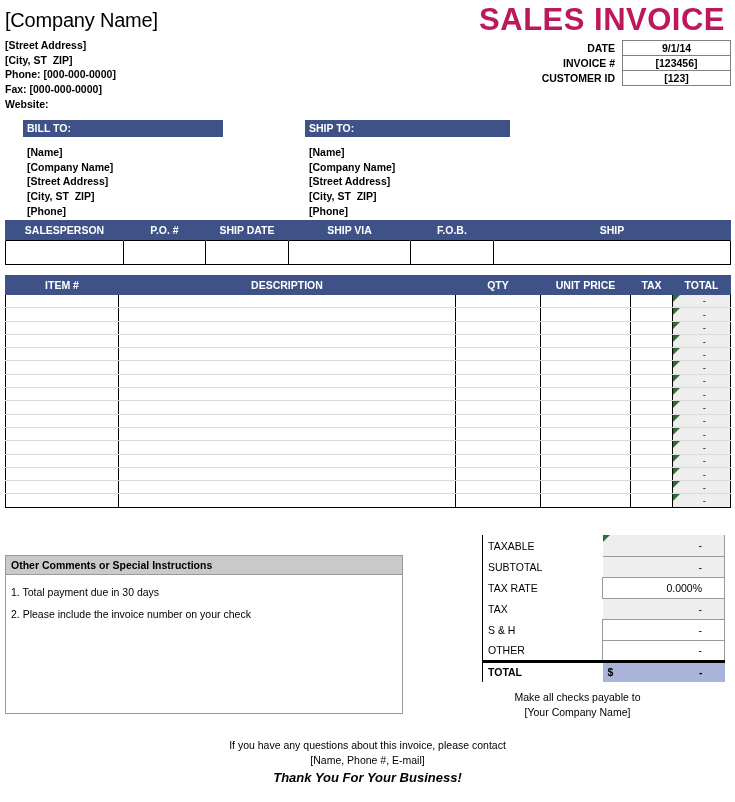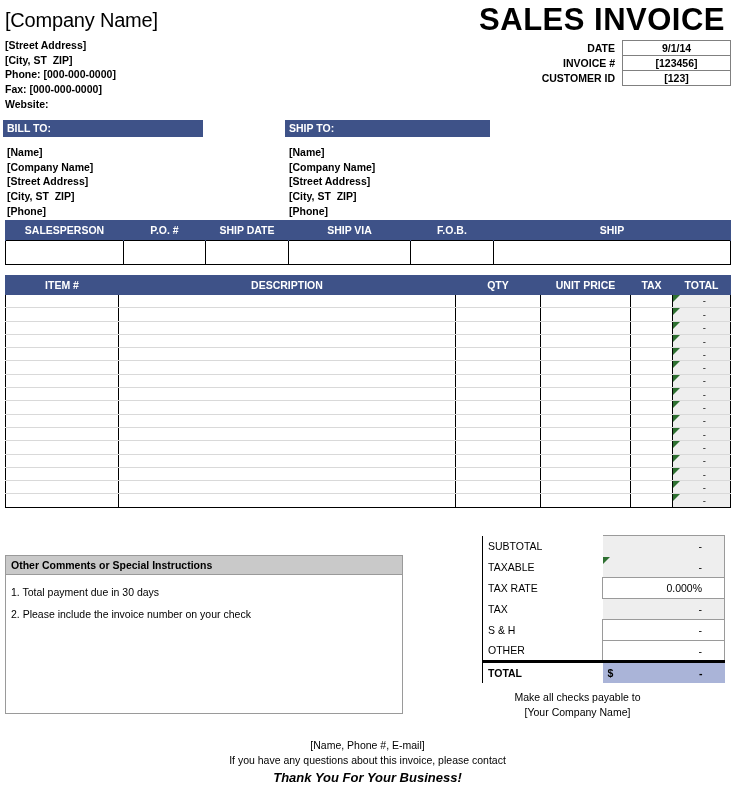--- a/index.html
+++ b/index.html
@@ -26,21 +26,21 @@
   }
   #company-address {
     position: absolute; left: 5px; top: 38px;
     font-size: 10.5px; font-weight: bold; line-height: 14.7px;
   }
   #company-address div { white-space: pre; }
 
   #invoice-title {
     position: absolute; right: 10px; top: 2px;
     font-size: 31px; font-weight: bold;
-    color: #000000;
+    color: #be185d;
     letter-spacing: 0.5px;
     white-space: nowrap;
   }
 
   #meta-table {
     position: absolute; right: 4px; top: 40px;
     border-collapse: collapse;
   }
   #meta-table td { padding: 0; vertical-align: middle; }
   #meta-table .meta-label {
@@ -51,21 +51,21 @@
   #meta-table .meta-value {
     width: 108px; height: 15px;
     border: 1px solid #808080;
     text-align: center;
     font-size: 10.5px; font-weight: bold;
     background: #ffffff;
   }
 
   
   #parties { position: relative; height: 100px; }
-  .party { position: absolute; top: 0; }
+  .party { position: absolute; top: 0; margin-left: 20px; }
   #bill-to-block { left: 3px; width: 200px; }
   #ship-to-block { left: 285px; width: 205px; }
   .party-head {
     background: #3e5288; color: #ffffff;
     font-size: 10.5px; font-weight: bold;
     height: 17px; line-height: 17px;
     padding-left: 4px;
   }
   .party-lines {
     font-size: 10.5px; font-weight: bold; line-height: 14.7px;
@@ -446,27 +446,27 @@
     </div>
 </div>
 
 <table id="summary" class="grid">
   <colgroup>
       <col style="width:120px">
       <col style="width:22px">
       <col>
     </colgroup>
   <tbody>
+      <tr class="fill-grey row-taxable">
+        <td class="s-label">TAXABLE</td>
+        <td class="s-value" colspan="2"><span class="flag"></span><span>-</span></td>
+      </tr>
       <tr class="fill-grey row-subtotal">
         <td class="s-label">SUBTOTAL</td>
         <td class="s-value" colspan="2"><span>-</span></td>
-      </tr>
-      <tr class="fill-grey row-taxable">
-        <td class="s-label">TAXABLE</td>
-        <td class="s-value" colspan="2"><span class="flag"></span><span>-</span></td>
       </tr>
       <tr class="fill-white row-taxrate">
         <td class="s-label">TAX RATE</td>
         <td class="s-value" colspan="2"><span>0.000%</span></td>
       </tr>
       <tr class="fill-grey row-tax">
         <td class="s-label">TAX</td>
         <td class="s-value" colspan="2"><span>-</span></td>
       </tr>
       <tr class="fill-white row-sh">
@@ -484,16 +484,16 @@
       </tr>
     </tbody>
 </table>
 
 <div id="payable">
   <div>Make all checks payable to</div>
   <div>[Your Company Name]</div>
 </div>
 
 <div id="footer-contact">
+  <div>If you have any questions about this invoice, please contact</div>
   <div>[Name, Phone #, E-mail]</div>
-  <div>If you have any questions about this invoice, please contact</div>
   <div id="thanks">Thank You For Your Business!</div>
 </div>
 
 </body></html>

